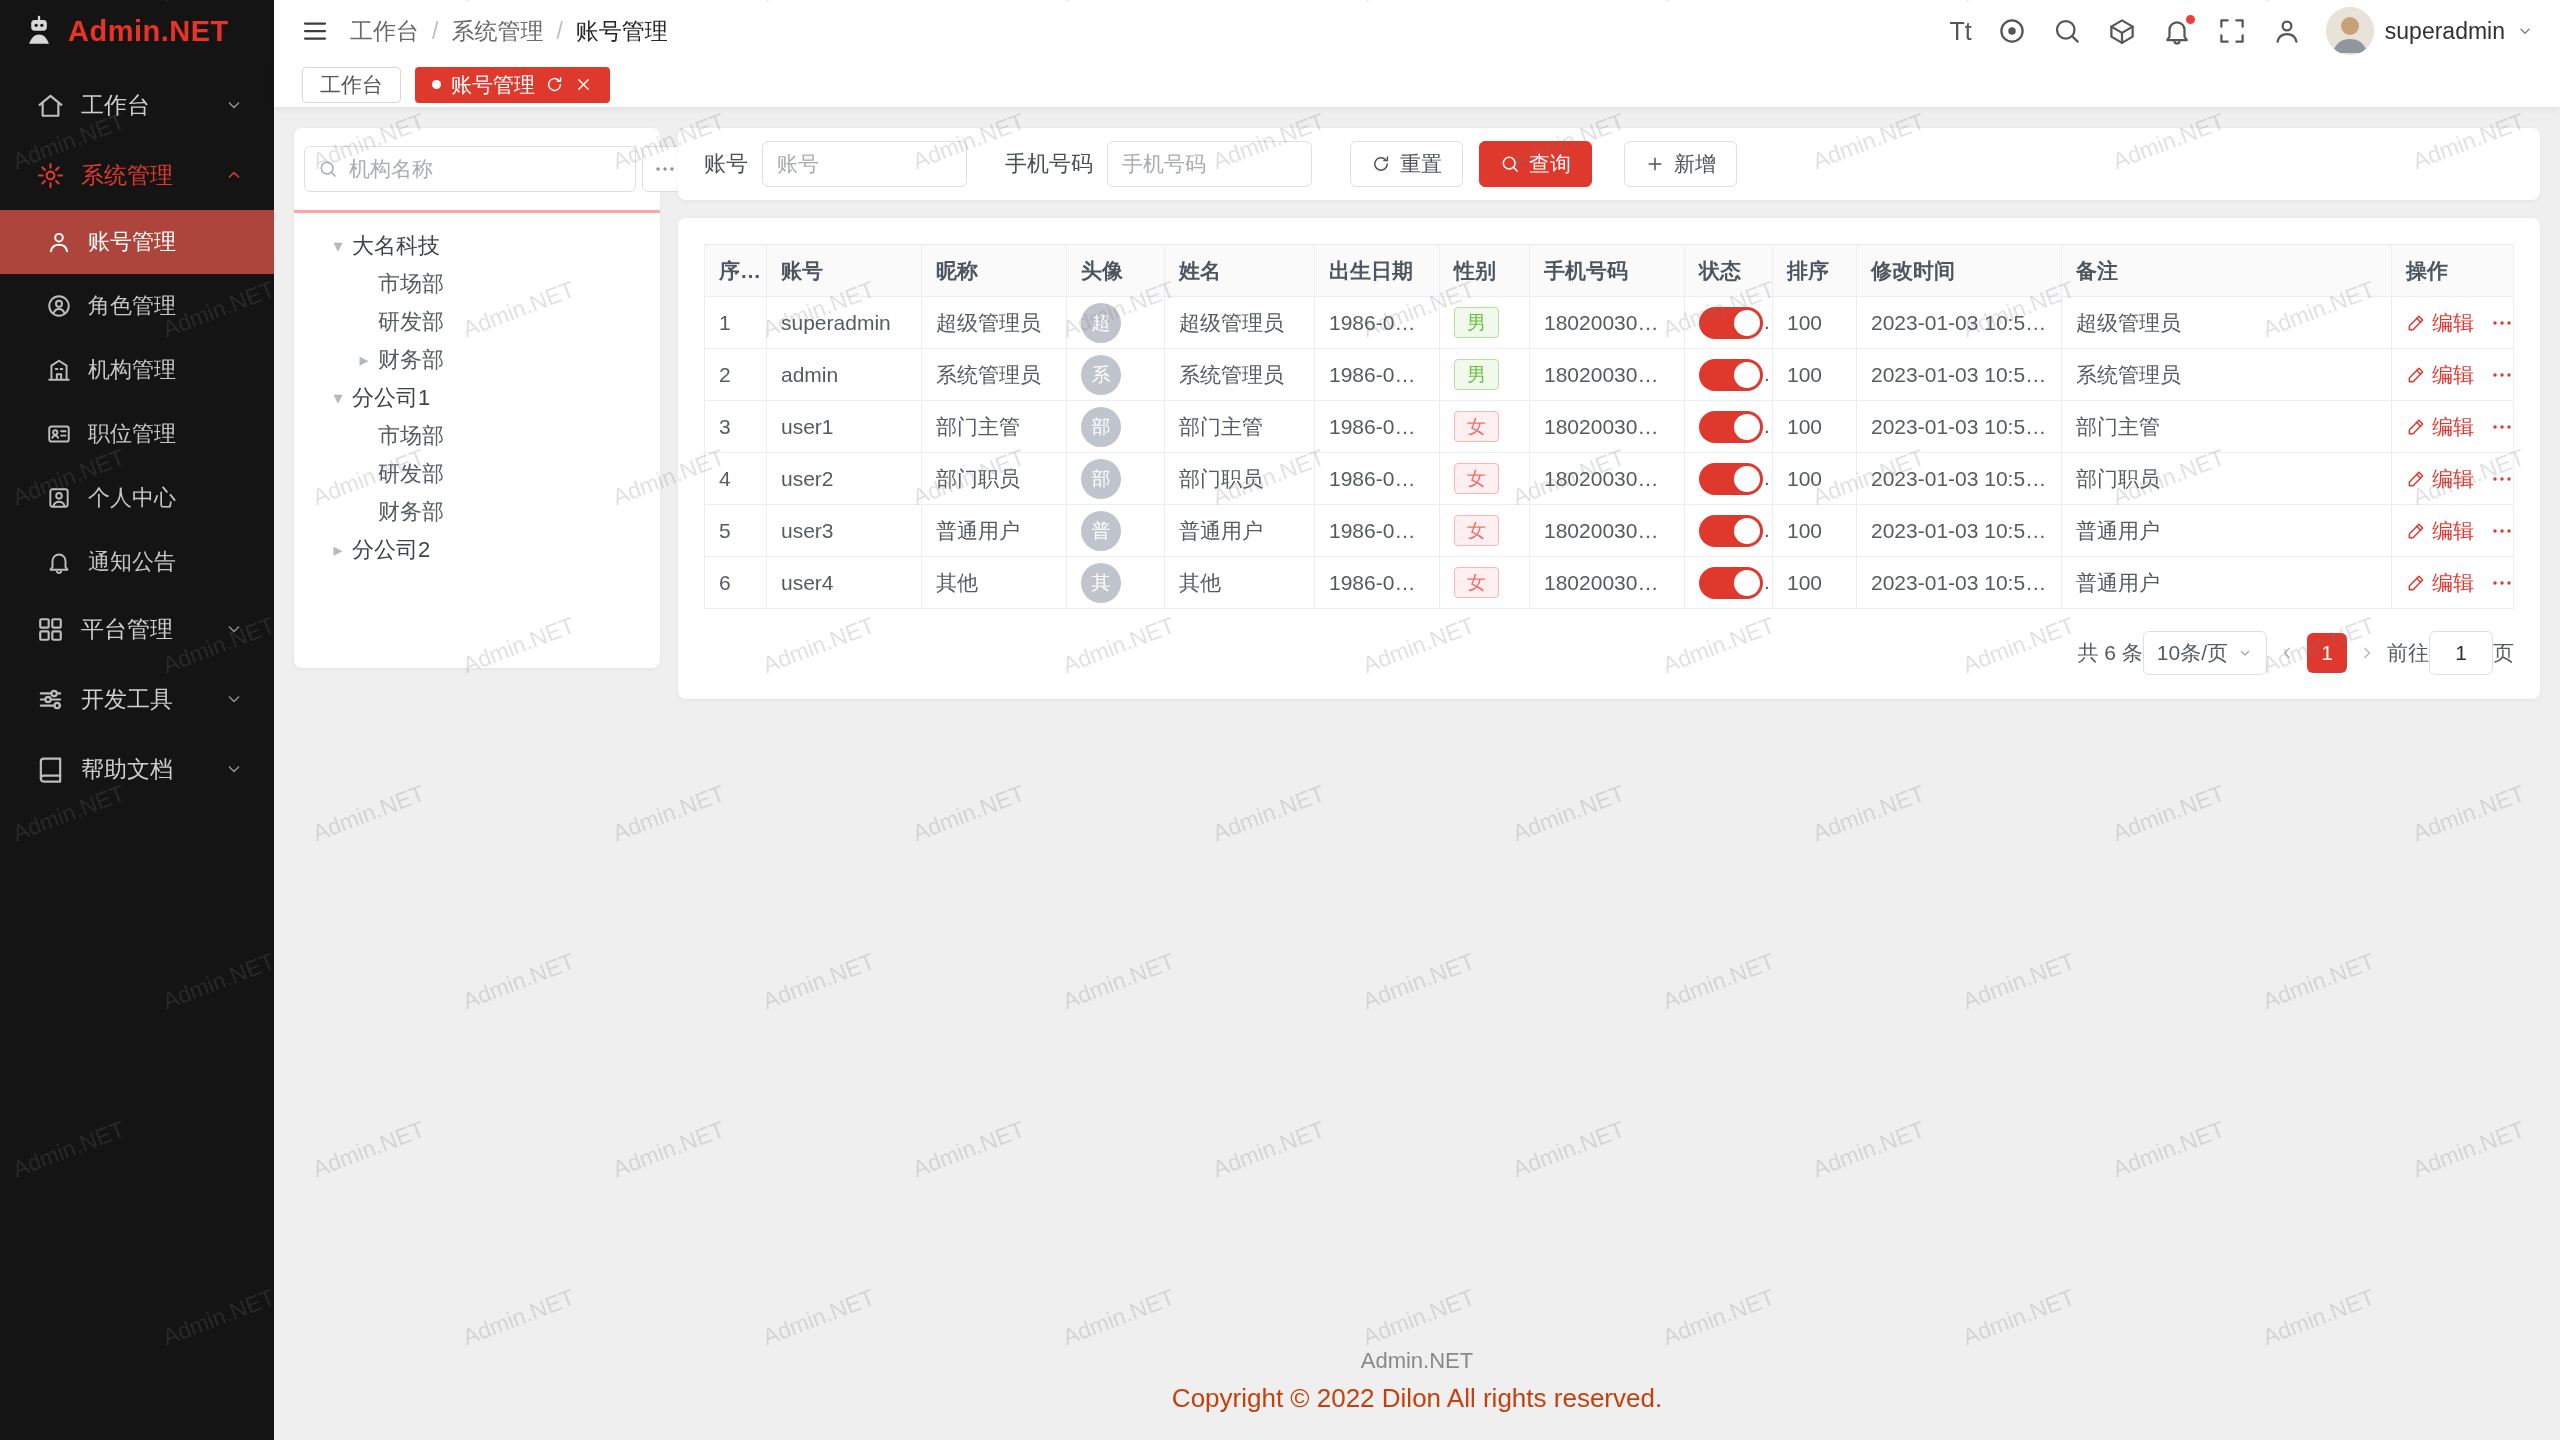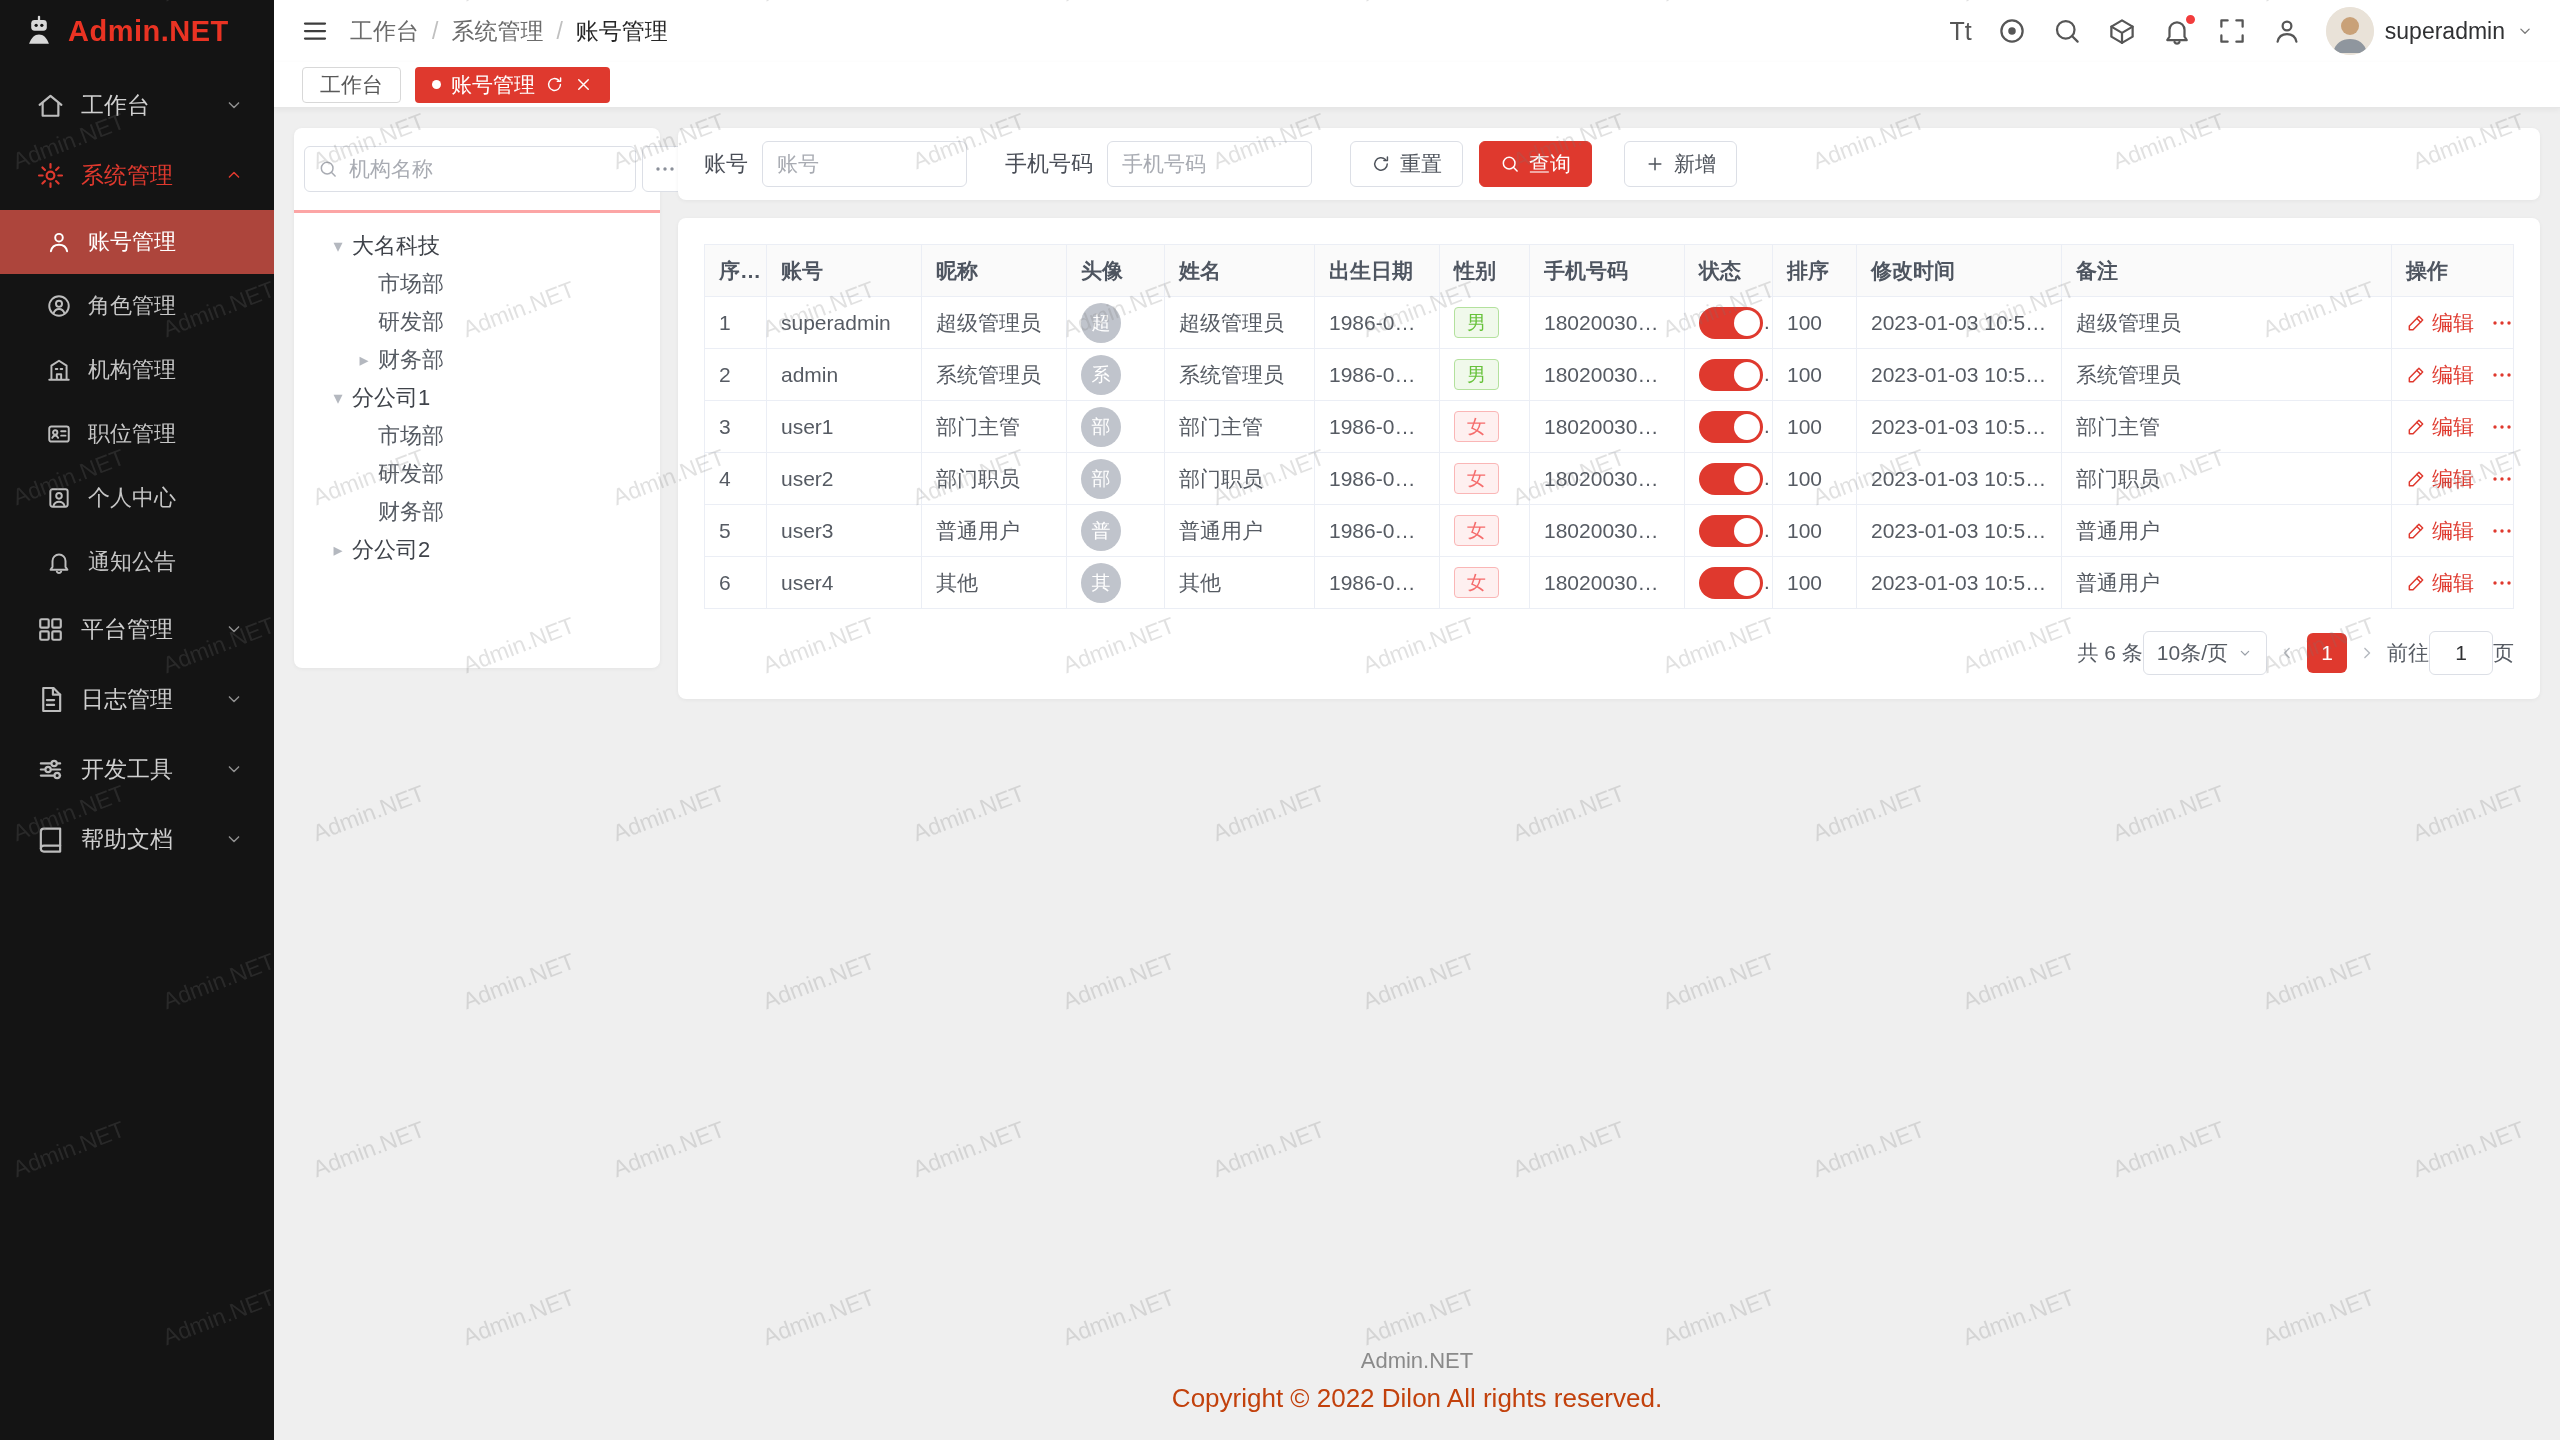--- a/index.html
+++ b/index.html
@@ -228,34 +228,20 @@
         <div class="menu-item">
           <span class="icn-slot">
             <svg viewBox="0 0 24 24" fill="none" stroke="currentColor" stroke-width="1.8" stroke-linecap="round" stroke-linejoin="round" style="width:1em;height:1em;display:block">
               <rect x="3.5" y="3.5" width="7" height="7" rx="1"></rect>
               <rect x="13.5" y="3.5" width="7" height="7" rx="1"></rect>
               <rect x="3.5" y="13.5" width="7" height="7" rx="1"></rect>
               <rect x="13.5" y="13.5" width="7" height="7" rx="1"></rect>
             </svg>
           </span>
           <span>平台管理</span>
-          <span class="chev">
-            <svg viewBox="0 0 24 24" fill="none" stroke="currentColor" stroke-width="1.8" stroke-linecap="round" stroke-linejoin="round" style="width:1em;height:1em;display:block">
-              <path d="M6.5 9.5L12 15l5.5-5.5"></path>
-            </svg>
-          </span>
-        </div>
-        <div class="menu-item">
-          <span class="icn-slot">
-            <svg viewBox="0 0 24 24" fill="none" stroke="currentColor" stroke-width="1.8" stroke-linecap="round" stroke-linejoin="round" style="width:1em;height:1em;display:block">
-              <path d="M6 2.5h8.5L20 8v13.5H6z"></path>
-              <path d="M14 2.5V8h6M9 12.5h6M9 16.5h6"></path>
-            </svg>
-          </span>
-          <span>日志管理</span>
           <span class="chev">
             <svg viewBox="0 0 24 24" fill="none" stroke="currentColor" stroke-width="1.8" stroke-linecap="round" stroke-linejoin="round" style="width:1em;height:1em;display:block">
               <path d="M6.5 9.5L12 15l5.5-5.5"></path>
             </svg>
           </span>
         </div>
         <div class="menu-item">
           <span class="icn-slot">
             <svg viewBox="0 0 24 24" fill="none" stroke="currentColor" stroke-width="1.8" stroke-linecap="round" stroke-linejoin="round" style="width:1em;height:1em;display:block">
               <path d="M4 7h8M18 7h2M4 12h3M13 12h7M4 17h11M20 17h0"></path>

